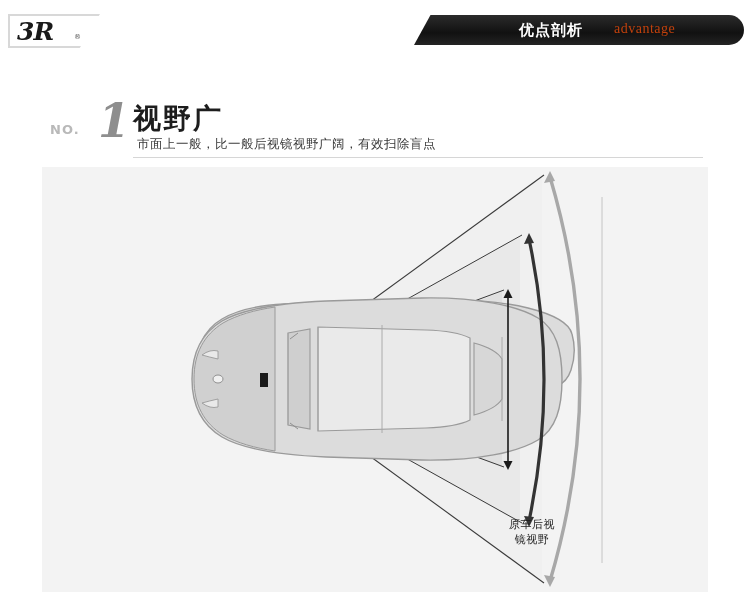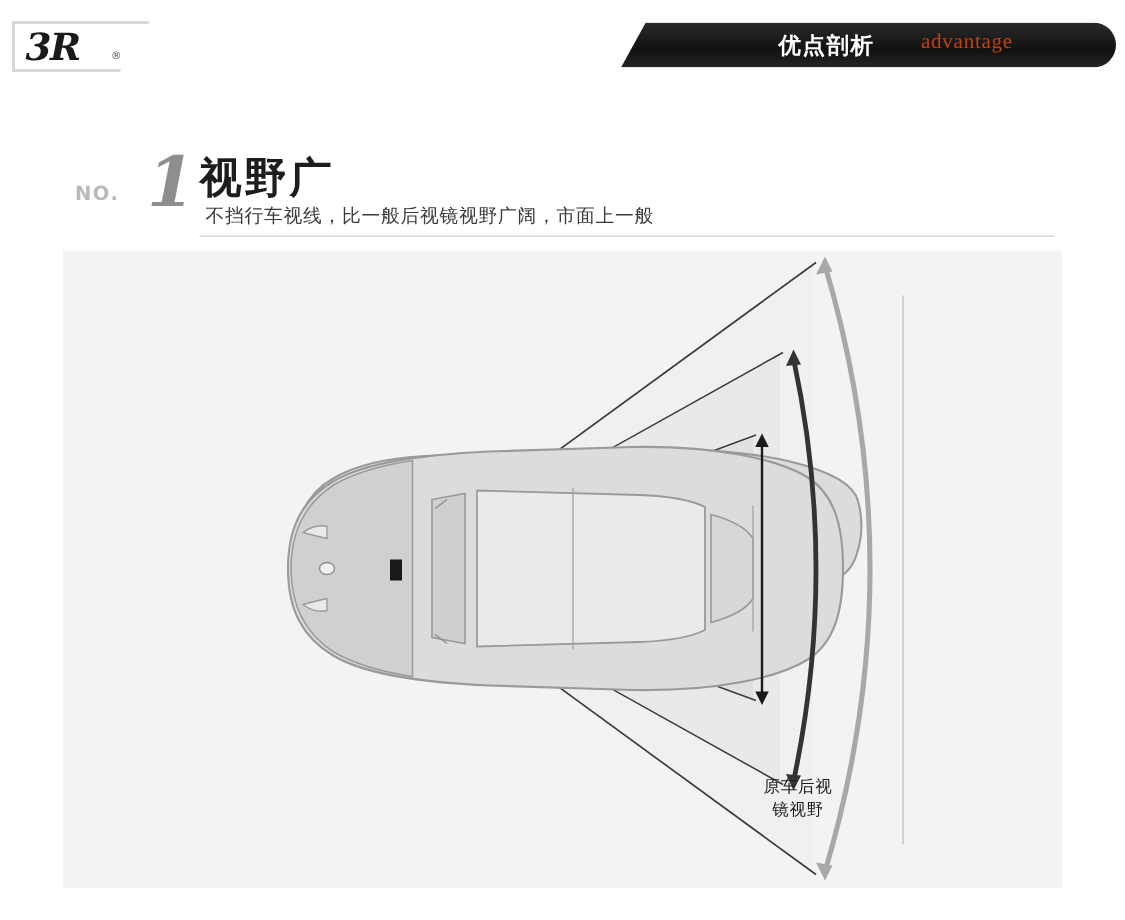--- a/index.html
+++ b/index.html
@@ -185,21 +185,21 @@
   <div class="title-bar">
     <div class="title-bar-bg"></div>
     <div class="title-cn">优点剖析</div>
     <div class="title-en">advantage</div>
   </div>
 </div>
 
 <div class="no-label">NO.</div>
 <div class="no-number">1</div>
 <div class="headline">视野广</div>
-<div class="subline">不挡行车视线，比一般后视镜视野广阔，市面上一般</div>
+<div class="subline">市面上一般，比一般后视镜视野广阔，有效扫除盲点</div>
 <div class="rule"></div>
 
 <div class="panel">
 
   <svg width="666" height="425" viewBox="0 0 666 425">
 
     <g>
       <path d="M222 212 L500 10 L500 414 Z" fill="#ececec" opacity="0.55"></path>
       <line x1="222" y1="212" x2="502" y2="8" stroke="#3a3a3a" stroke-width="1.1"></line>
       <line x1="222" y1="212" x2="502" y2="416" stroke="#3a3a3a" stroke-width="1.1"></line>

